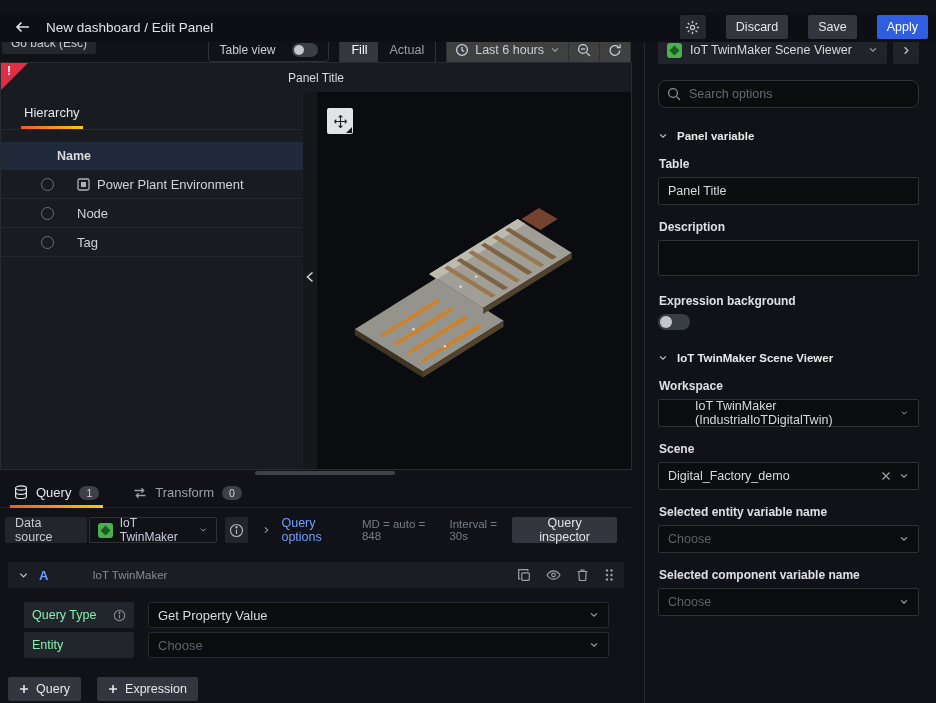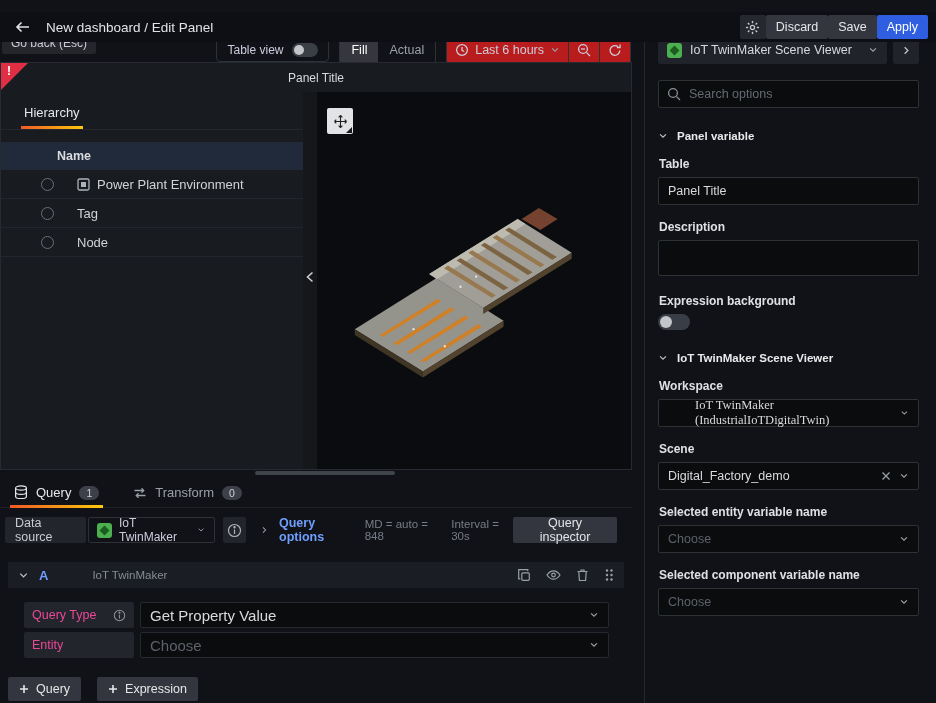--- a/index.html
+++ b/index.html
@@ -10,40 +10,40 @@
     overflow:hidden; position:relative;
   }
   button { font-family:inherit; border:none; cursor:pointer; background:none; color:inherit; }
   svg { display:block; }
 
   
   .topbar { position:absolute; top:12px; left:0; right:0; height:30px; background:#0e0f14;
             display:flex; align-items:center; gap:12px; padding:0 8px; z-index:10; }
   .back-btn { width:22px; height:22px; display:flex; align-items:center; justify-content:center; margin-left:4px; }
   .app-title { font-size:13.5px; color:#e2e3e6; font-weight:500; }
-  .topbar-right { margin-left:auto; display:flex; align-items:center; gap:0;padding-left:18px; }
+  .topbar-right { margin-left:auto; display:flex; align-items:center; gap:20px;padding-left:18px; }
   .icon-btn { width:26px; height:24px; background:#26282f; border-radius:2px; display:flex; align-items:center; justify-content:center; }
   .btn { height:24px; padding:0 10px; border-radius:2px; font-size:12.5px; display:flex; align-items:center; }
   .btn.gray { background:#33363e; color:#e6e7e9; }
   .btn.blue { background:#2f5fe0; color:#ffffff; }
 
   
   .left-area { position:absolute; top:30px; left:0; width:644px; bottom:0; }
   .goback { position:absolute; top:2px; left:2px; background:#24262c; color:#c9cbd1;
             font-size:12px; padding:4px 9px; border-radius:2px; }
   .tb-right { position:absolute; top:7px; right:13px; display:flex; align-items:center; gap:10px; }
-  .tableview { display:flex; align-items:center; gap:9px; border:1px solid #2c3235; border-radius:4px; padding:4px 10px; }
+  .tableview { display:flex; align-items:center; gap:17px; border:1px solid #2c3235; border-radius:4px; padding:4px 10px; }
   .toggle-sm { width:26px; height:14px; border-radius:7px; background:#3a3e45; position:relative; }
   .toggle-sm .knob { position:absolute; left:2px; top:2px; width:10px; height:10px; border-radius:50%; background:#c4c6ca; }
   .seg { display:flex; border:1px solid #2c3235; border-radius:2px; height:26px; overflow:hidden; }
   .seg-item { padding:0 11px; display:flex; align-items:center; font-size:12.5px; color:#9aa0a8; }
   .seg-item.active { background:rgba(204,204,220,0.2); color:#fff; }
   .timegroup { display:flex; height:26px; }
   .tg-btn { border:1px solid #2c3235; display:flex; align-items:center; gap:6px; padding:0 8px;
-            color:#ccccdc; font-size:12.5px; margin-left:-1px; background:#b91c1c; }
+            color:#ccccdc; font-size:12.5px; margin-left:-1px; background:#404040; }
   .tg-btn.first { border-radius:2px 0 0 2px; margin-left:0; }
   .tg-btn.last { border-radius:0 2px 2px 0; }
 
   
   .panel { position:absolute; top:32px; left:0; width:632px; height:408px; background:#181b1f;
            border:1px solid rgba(204,204,220,0.09); }
   .wedge { position:absolute; top:0; left:0; width:0; height:0;
            border-top:27px solid #e02f44; border-right:27px solid transparent; z-index:3; }
   .wedge-bang { position:absolute; top:1px; left:6px; color:#fff; font-weight:700; font-size:12px; z-index:4; }
   .panel-titlebar { height:29px; display:flex; align-items:center; justify-content:center; font-size:12px; color:#d9dadd; }
@@ -81,69 +81,69 @@
                   background:linear-gradient(90deg,#f05a28,#fbca0a); }
   .badge { background:#3d4049; color:#cfd1d6; font-size:10.5px; border-radius:9px; padding:1px 7px; }
   .qe-dsrow { display:flex; align-items:center; margin:8px 15px 0 5px; }
   .chip { background:#22252b; height:26px; display:flex; align-items:center; padding:0 10px;
           border-radius:2px; font-size:12.5px; color:#c9cbd0; }
   .ds-select { height:26px; background:#111217; border:1px solid #2c3235; border-radius:2px;
                display:flex; align-items:center; gap:7px; padding:0 8px; margin-left:2px; width:138px; }
   .info-chip { width:26px; height:26px; background:#22252b; border-radius:2px;
                display:flex; align-items:center; justify-content:center; margin-left:8px; }
   .qopts { display:flex; align-items:center; gap:10px; margin-left:14px; }
-  .qopts-link { color:#6e9fff; font-size:12.5px; font-weight:700; }
+  .qopts-link { color:#6e9fff; font-size:12.5px; font-weight:400; }
   .qopts-meta { color:#767d87; font-size:11.5px; }
   .qinspect { margin-left:auto; background:#33363e; height:26px; padding:0 12px; border-radius:2px;
               color:#e3e4e8; font-size:12.5px; display:flex; align-items:center; }
   .qcard { margin:18px 8px 0; }
   .qcard-head { height:26px; background:#1a1d23; display:flex; align-items:center; gap:10px; padding:0 10px; }
   .refid { color:#6e9fff; font-weight:600; font-size:13px; }
   .qcard-ds { color:#868c95; font-size:11.5px; margin-left:34px; }
   .qcard-icons { margin-left:auto; display:flex; align-items:center; gap:15px; }
   .qrow { display:flex; margin:4px 15px 0 16px; height:26px; }
   .qrow.firstrow { margin-top:14px; }
   .qlabel { width:110px; min-width:110px; background:#22252b; border-radius:2px; display:flex;
-            align-items:center; justify-content:space-between; padding:0 8px; font-size:12.5px; color:#ec4899; }
-  .qselect { flex:1; margin-left:6px; background:#0b0c0e; border:1px solid #26282f; border-radius:2px;
-             display:flex; align-items:center; padding:0 9px; font-size:15px; color:#d9dadd;justify-content:center; }
+            align-items:center; justify-content:space-between; padding:0 8px; font-size:12.5px; color:#86efac; }
+  .qselect { flex:1; margin-left:14px; background:#0b0c0e; border:1px solid #26282f; border-radius:2px;
+             display:flex; align-items:center; padding:0 9px; font-size:13px; color:#d9dadd;justify-content:center; }
   .ph { color:#5c616a; }
   .spacer { flex:1; }
   .qe-actions { position:absolute; left:8px; bottom:2px; display:flex; gap:16px; }
   .btn-add { background:#33363e; height:24px; border-radius:2px; display:flex; align-items:center;
              gap:7px; padding:0 11px; color:#e6e7e9; font-size:12.5px; }
 
   
   .sidebar { position:absolute; top:30px; left:644px; right:0; bottom:0; border-left:1px solid #26282f;
              padding:6px 17px 0 13px; overflow:hidden; }
   .sb-toprow { display:flex; gap:6px; }
   .pt-select { flex:1; height:28px; background:#202329; border-radius:2px; display:flex; align-items:center;
                gap:8px; padding:0 9px; font-size:12.5px; color:#d9dadd; }
   .pt-collapse { width:26px; height:28px; background:#202329; border-radius:2px;
                  display:flex; align-items:center; justify-content:center; }
   .sb-search { position:relative; margin-top:16px; }
-  .sb-search input { width:100%; height:28px; background:#0b0c0e; border:1px solid #2c3235; border-radius:2px;
+  .sb-search input { width:100%; height:28px; background:#0b0c0e; border:1px solid #2c3235; border-radius:8px;
                      color:#ccccdc; font-size:12.5px; padding:0 8px 0 30px; outline:none; font-family:inherit; }
   .sb-search input::placeholder { color:#646a72; }
   .search-ic { position:absolute; left:9px; top:7px; }
   .sb-section { display:flex; align-items:center; gap:9px; margin-top:22px;
                 font-size:11.5px; font-weight:700; color:#e9eaec; }
   .sb-label { margin:15px 0 6px 1px; font-size:12px; font-weight:600; color:#dfe0e3; }
   .sb-input { width:100%; height:28px; background:#0b0c0e; border:1px solid #2c3235; border-radius:2px;
               color:#d9dadd; font-size:12.5px; padding:0 9px; font-family:inherit; outline:none; }
   textarea.sb-input { height:36px; resize:none; padding-top:6px; }
   .toggle { width:32px; height:16px; border-radius:8px; background:#393d45; position:relative; margin-top:6px; }
   .toggle .knob { position:absolute; left:2px; top:2px; width:12px; height:12px; border-radius:50%; background:#c4c6ca; }
   .sb-collgroup { margin-top:20px; }
   .sb-coll { display:flex; align-items:center; gap:9px; height:28px; border-top:1px solid #1f2127;
              font-size:11.5px; font-weight:700; color:#e9eaec; }
   .sb-coll.bordered-bottom { border-bottom:1px solid #1f2127; }
   .sb-select { height:28px; background:#0b0c0e; border:1px solid #2c3235; border-radius:2px; display:flex;
                align-items:center; padding:0 9px; font-size:12.5px; color:#d9dadd; gap:8px; }
-  .ws-indent { padding-left:36px;font-family:Liberation Serif, serif; }
+  .ws-indent { padding-left:36px; }
   .tm-icon { width:15px; height:15px; min-width:15px; border-radius:3px; background:#4caf50; position:relative; }
   .tm-icon::after { content:""; position:absolute; left:4px; top:4px; width:7px; height:7px;
                     background:#1b5e20; transform:rotate(45deg); }
 </style>
 </head>
 <body>
 
 <header class="topbar">
   <button class="back-btn">
     <svg width="16" height="16" viewBox="0 0 16 16">
@@ -238,27 +238,27 @@
               <svg width="13" height="13" viewBox="0 0 13 13">
                   <rect x="1" y="1" width="11" height="11" rx="1.5" fill="none" stroke="#adb2b8" stroke-width="1.3"></rect>
                   <rect x="4" y="4" width="5" height="5" fill="#adb2b8"></rect>
                 </svg>
               <span>Power Plant Environment</span>
             </span>
           </div>
           <div class="hier-row">
             <span class="radio"></span>
             <span class="hier-rowcontent">
-                <span>Tag</span>
+                <span>Node</span>
               </span>
           </div>
           <div class="hier-row">
             <span class="radio"></span>
             <span class="hier-rowcontent">
-                <span>Node</span>
+                <span>Tag</span>
               </span>
           </div>
         </div>
       </div>
 
       <div class="splitter">
         <svg class="collapse-chev" width="12" height="14" viewBox="0 0 12 14">
             <path d="M8.5 2.5L3.5 7l5 4.5" stroke="#d0d2d6" stroke-width="1.5" fill="none"></path>
           </svg>
       </div>

